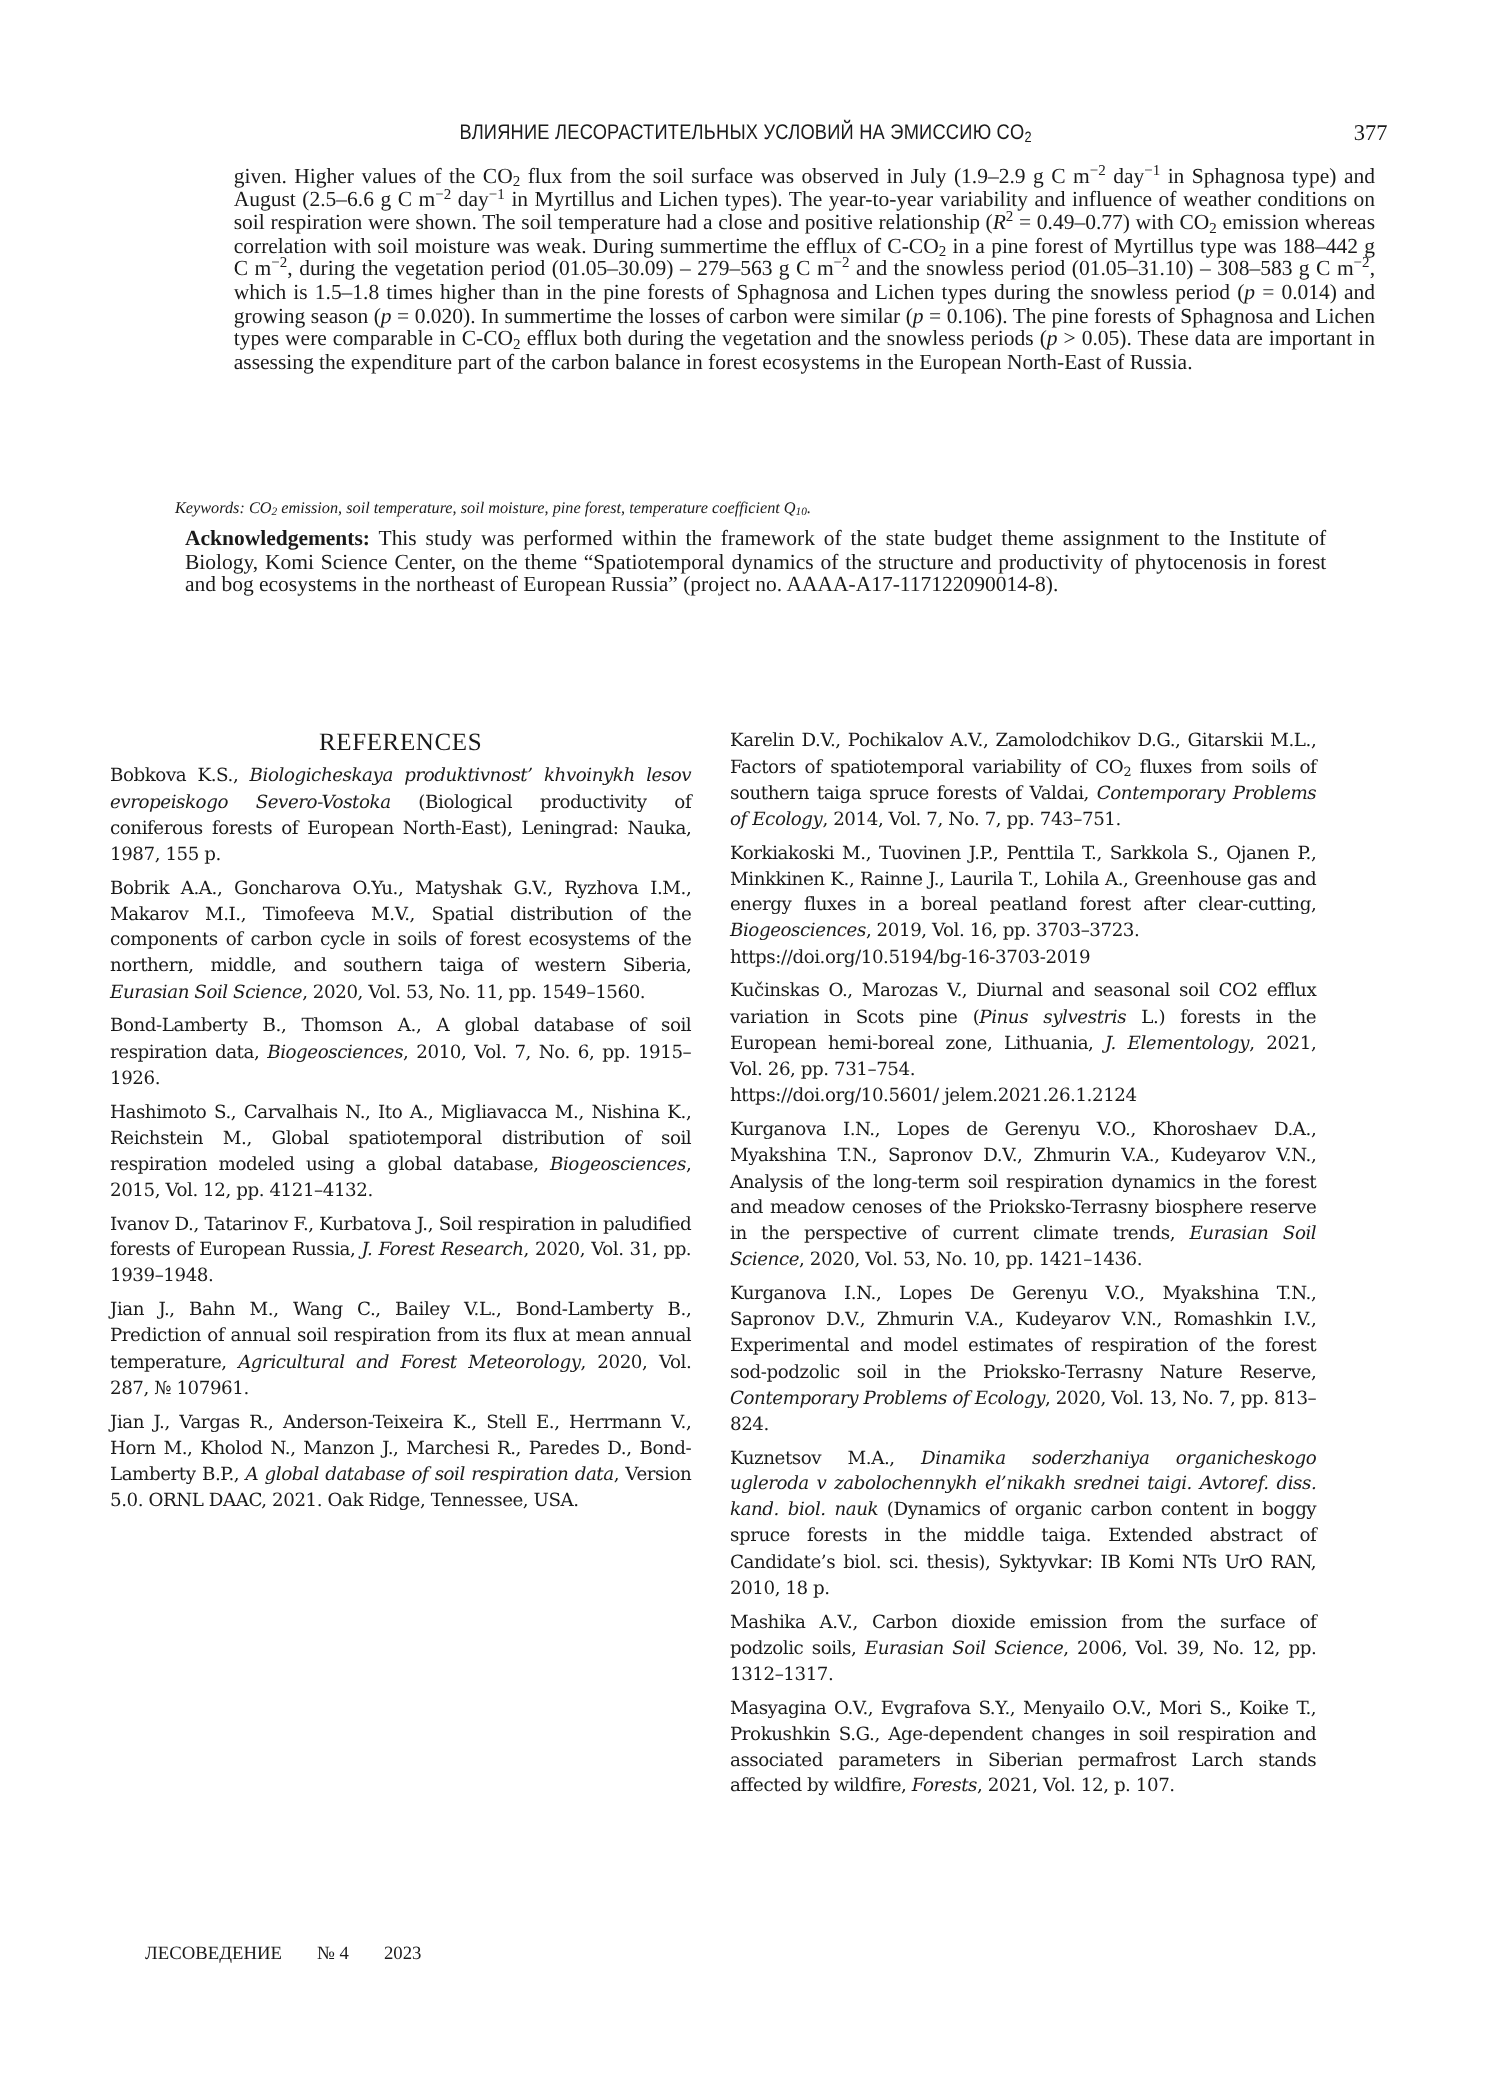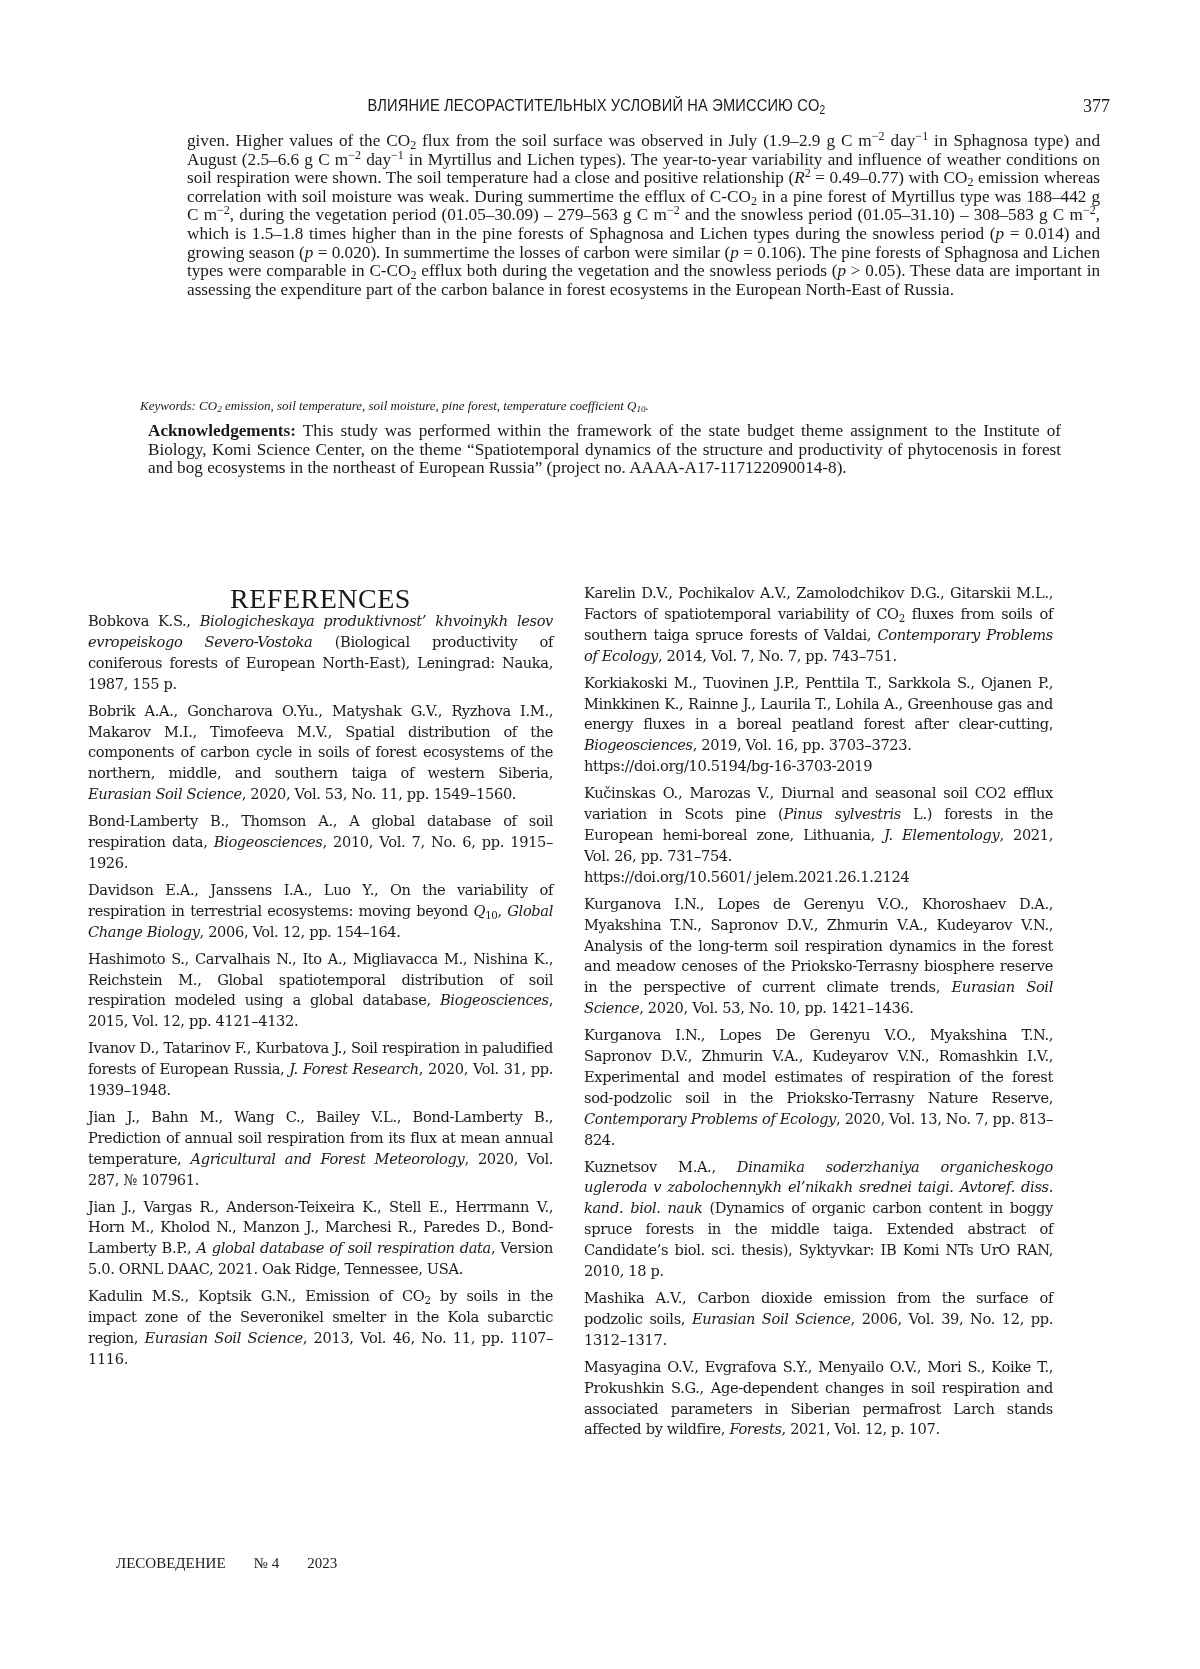--- a/index.html
+++ b/index.html
@@ -31,21 +31,21 @@
   }
   .ack {
     position: absolute; top: 422px; left: 148px; width: 913px;
     font-family: "Liberation Serif", serif; font-size: 17.2px; line-height: 18.6px;
     text-align: justify;
   }
   .ack b { font-weight: bold; }
 
   .ref-title {
     position: absolute; top: 583px; left: 88px; width: 465px; text-align: center;
-    font-family: "Liberation Serif", serif; font-size: 28px; letter-spacing: 0.5px;
+    font-family: "Liberation Serif", serif; font-size: 20px; letter-spacing: 0.5px;
   }
   .col {
     position: absolute; font-family: "DejaVu Serif", serif; font-size: 14.6px; line-height: 20.9px;
     text-align: justify; letter-spacing: -0.35px;
   }
   .col-left { top: 611px; left: 88px; width: 465px; }
   .col-right { top: 583px; left: 584px; width: 469px; }
   .ref { margin: 0 0 6px 0; }
   .ref i { font-style: italic; }
   .doi { display: block; text-align: left; }
@@ -71,26 +71,24 @@
   <div class="keywords"><span>Keywords: </span><span>CO</span><sub>2</sub><span> emission, soil temperature, soil moisture, pine forest, temperature coefficient Q</span><sub>10</sub><span>.</span></div>
 
   <div class="ack"><b>Acknowledgements:</b><span> This study was performed within the framework of the state budget theme assignment to the Institute of Biology, Komi Science Center, on the theme “Spatiotemporal dynamics of the structure and productivity of phytocenosis in forest and bog ecosystems in the northeast of European Russia” (project no. AAAA-A17-117122090014-8).</span></div>
 
   <div class="ref-title">REFERENCES</div>
 
   <div class="col col-left" id="col-left">
       <div class="ref"><span>Bobkova K.S., </span><i>Biologicheskaya produktivnost’ khvoinykh lesov evropeiskogo Severo-Vostoka</i><span> (Biological productivity of coniferous forests of European North-East), Leningrad: Nauka, 1987, 155 p.</span></div>
       <div class="ref"><span>Bobrik A.A., Goncharova O.Yu., Matyshak G.V., Ryzhova I.M., Makarov M.I., Timofeeva M.V., Spatial distribution of the components of carbon cycle in soils of forest ecosystems of the northern, middle, and southern taiga of western Siberia, </span><i>Eurasian Soil Science</i><span>, 2020, Vol. 53, No. 11, pp. 1549–1560.</span></div>
       <div class="ref"><span>Bond-Lamberty B., Thomson A., A global database of soil respiration data, </span><i>Biogeosciences</i><span>, 2010, Vol. 7, No. 6, pp. 1915–1926.</span></div>
-      <div class="ref"><span>Davidson E.A., Janssens I.A., Luo Y., On the variability of respiration in terrestrial ecosystems: moving beyond </span><i>Q</i><sub>10</sub><span>, </span><i>Global Change Biology</i><span>, 2006, Vol. 12, pp. 154–164.</span></div>
       <div class="ref"><span>Hashimoto S., Carvalhais N., Ito A., Migliavacca M., Nishina K., Reichstein M., Global spatiotemporal distribution of soil respiration modeled using a global database, </span><i>Biogeosciences</i><span>, 2015, Vol. 12, pp. 4121–4132.</span></div>
       <div class="ref"><span>Ivanov D., Tatarinov F., Kurbatova J., Soil respiration in paludified forests of European Russia, </span><i>J. Forest Research</i><span>, 2020, Vol. 31, pp. 1939–1948.</span></div>
       <div class="ref"><span>Jian J., Bahn M., Wang C., Bailey V.L., Bond-Lamberty B., Prediction of annual soil respiration from its flux at mean annual temperature, </span><i>Agricultural and Forest Meteorology</i><span>, 2020, Vol. 287, № 107961.</span></div>
       <div class="ref"><span>Jian J., Vargas R., Anderson-Teixeira K., Stell E., Herrmann V., Horn M., Kholod N., Manzon J., Marchesi R., Paredes D., Bond-Lamberty B.P., </span><i>A global database of soil respiration data</i><span>, Version 5.0. ORNL DAAC, 2021. Oak Ridge, Tennessee, USA.</span></div>
-      <div class="ref"><span>Kadulin M.S., Koptsik G.N., Emission of CO</span><sub>2</sub><span> by soils in the impact zone of the Severonikel smelter in the Kola subarctic region, </span><i>Eurasian Soil Science</i><span>, 2013, Vol. 46, No. 11, pp. 1107–1116.</span></div>
     </div>
   <div class="col col-right" id="col-right">
       <div class="ref"><span>Karelin D.V., Pochikalov A.V., Zamolodchikov D.G., Gitarskii M.L., Factors of spatiotemporal variability of CO</span><sub>2</sub><span> fluxes from soils of southern taiga spruce forests of Valdai, </span><i>Contemporary Problems of Ecology</i><span>, 2014, Vol. 7, No. 7, pp. 743–751.</span></div>
       <div class="ref"><span>Korkiakoski M., Tuovinen J.P., Penttila T., Sarkkola S., Ojanen P., Minkkinen K., Rainne J., Laurila T., Lohila A., Greenhouse gas and energy fluxes in a boreal peatland forest after clear-cutting, </span><i>Biogeosciences</i><span>, 2019, Vol. 16, pp. 3703–3723.</span><span class="doi">https://doi.org/10.5194/bg-16-3703-2019</span></div>
       <div class="ref"><span>Kučinskas O., Marozas V., Diurnal and seasonal soil CO2 efflux variation in Scots pine (</span><i>Pinus sylvestris</i><span> L.) forests in the European hemi-boreal zone, Lithuania, </span><i>J. Elementology</i><span>, 2021, Vol. 26, pp. 731–754.</span><span class="doi">https://doi.org/10.5601/ jelem.2021.26.1.2124</span></div>
       <div class="ref"><span>Kurganova I.N., Lopes de Gerenyu V.O., Khoroshaev D.A., Myakshina T.N., Sapronov D.V., Zhmurin V.A., Kudeyarov V.N., Analysis of the long-term soil respiration dynamics in the forest and meadow cenoses of the Prioksko-Terrasny biosphere reserve in the perspective of current climate trends, </span><i>Eurasian Soil Science</i><span>, 2020, Vol. 53, No. 10, pp. 1421–1436.</span></div>
       <div class="ref"><span>Kurganova I.N., Lopes De Gerenyu V.O., Myakshina T.N., Sapronov D.V., Zhmurin V.A., Kudeyarov V.N., Romashkin I.V., Experimental and model estimates of respiration of the forest sod-podzolic soil in the Prioksko-Terrasny Nature Reserve, </span><i>Contemporary Problems of Ecology</i><span>, 2020, Vol. 13, No. 7, pp. 813–824.</span></div>
       <div class="ref"><span>Kuznetsov M.A., </span><i>Dinamika soderzhaniya organicheskogo ugleroda v zabolochennykh el’nikakh srednei taigi. Avtoref. diss. kand. biol. nauk</i><span> (Dynamics of organic carbon content in boggy spruce forests in the middle taiga. Extended abstract of Candidate’s biol. sci. thesis), Syktyvkar: IB Komi NTs UrO RAN, 2010, 18 p.</span></div>
       <div class="ref"><span>Mashika A.V., Carbon dioxide emission from the surface of podzolic soils, </span><i>Eurasian Soil Science</i><span>, 2006, Vol. 39, No. 12, pp. 1312–1317.</span></div>
       <div class="ref"><span>Masyagina O.V., Evgrafova S.Y., Menyailo O.V., Mori S., Koike T., Prokushkin S.G., Age-dependent changes in soil respiration and associated parameters in Siberian permafrost Larch stands affected by wildfire, </span><i>Forests</i><span>, 2021, Vol. 12, p. 107.</span></div>

